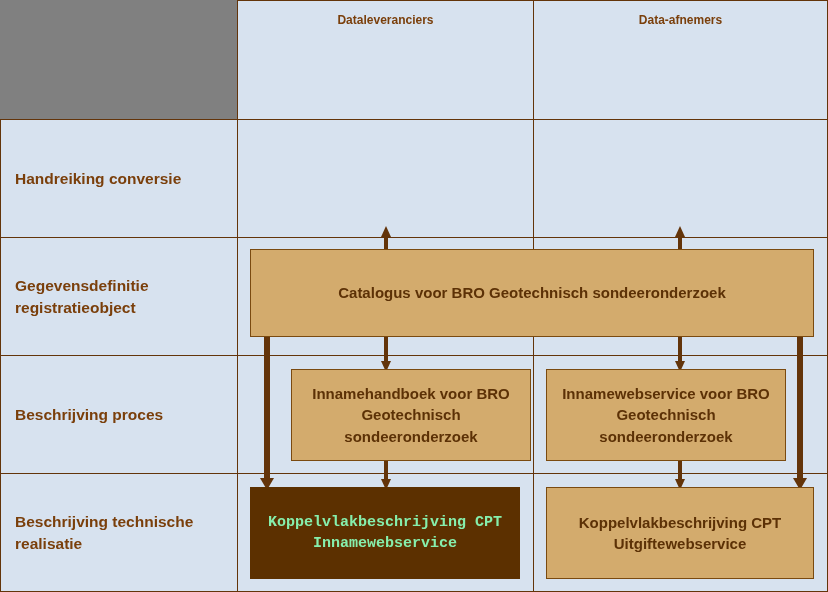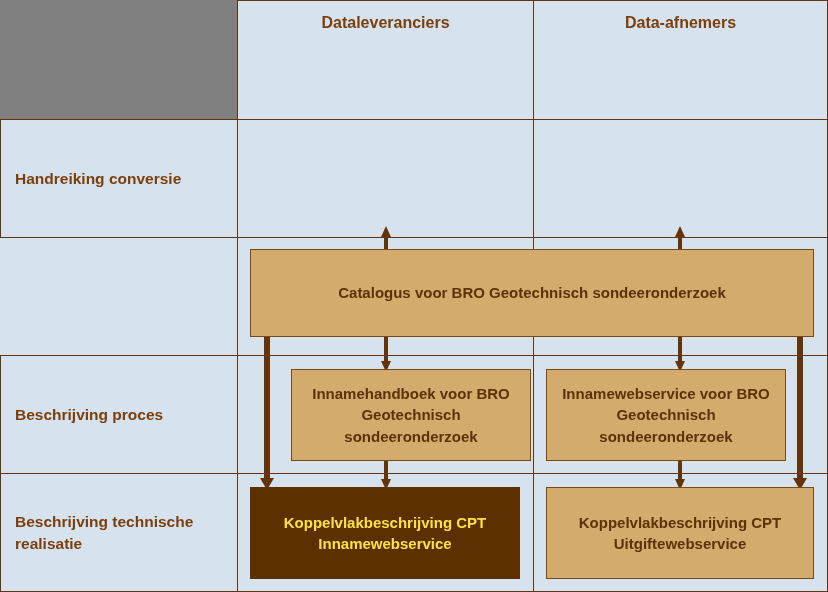--- a/index.html
+++ b/index.html
@@ -47,21 +47,21 @@
   }
 
   .rowlabel-text,
   .colhead-text {
     color: #7a3f0b;
     font-weight: bold;
     font-size: 15.5px;
     line-height: 1.38;
   }
   .colhead-text {
-    font-size: 16px;
+    font-size: 12px;
     text-align: center;
   }
 
   
   .node {
     position: absolute;
     box-sizing: border-box;
     background: #d3ab6d;
     border: 1px solid #7a4a10;
     display: flex;
@@ -75,21 +75,22 @@
     font-weight: bold;
     font-size: 15px;
     line-height: 1.42;
     padding: 0 8px;
   }
   .node.highlight {
     background: #5c3000;
     border-color: #5c3000;
   }
   .node.highlight .node-text {
-    color: #fde047;
+    color: #86efac;
+    font-family: Liberation Mono, monospace;
   }
 
   
   .arrow {
     position: absolute;
     z-index: 3;
   }
   .arrow svg {
     display: block;
   }
@@ -108,20 +109,23 @@
   <div class="cell rowlabel" style="left:0px; top:119px; width:238px; height:119px;">
     <span class="rowlabel-text">Handreiking conversie</span>
   </div>
 
   <div class="cell colhead" style="left:533px; top:0px; width:295px; height:120px;">
     <span class="colhead-text">Data-afnemers</span>
   </div>
   <div class="cell" style="left:237px; top:119px; width:297px; height:119px;"></div>
   <div class="cell" style="left:533px; top:119px; width:295px; height:119px;"></div>
 
+  <div class="cell rowlabel" style="left:0px; top:237px; width:238px; height:119px;">
+    <span class="rowlabel-text">Gegevensdefinitie registratieobject</span>
+  </div>
   <div class="cell" style="left:237px; top:237px; width:297px; height:119px;"></div>
   <div class="cell" style="left:533px; top:237px; width:295px; height:119px;"></div>
 
   <div class="cell rowlabel" style="left:0px; top:355px; width:238px; height:119px;">
     <span class="rowlabel-text">Beschrijving proces</span>
   </div>
   <div class="cell" style="left:237px; top:355px; width:297px; height:119px;"></div>
   <div class="cell" style="left:533px; top:355px; width:295px; height:119px;"></div>
 
   <div class="cell rowlabel" style="left:0px; top:473px; width:238px; height:119px;">

